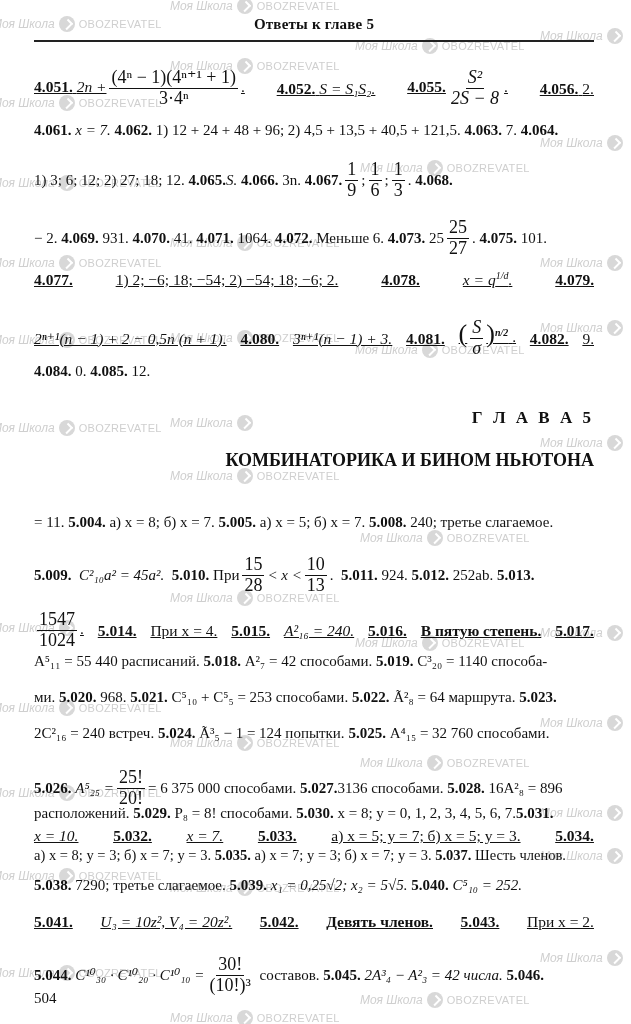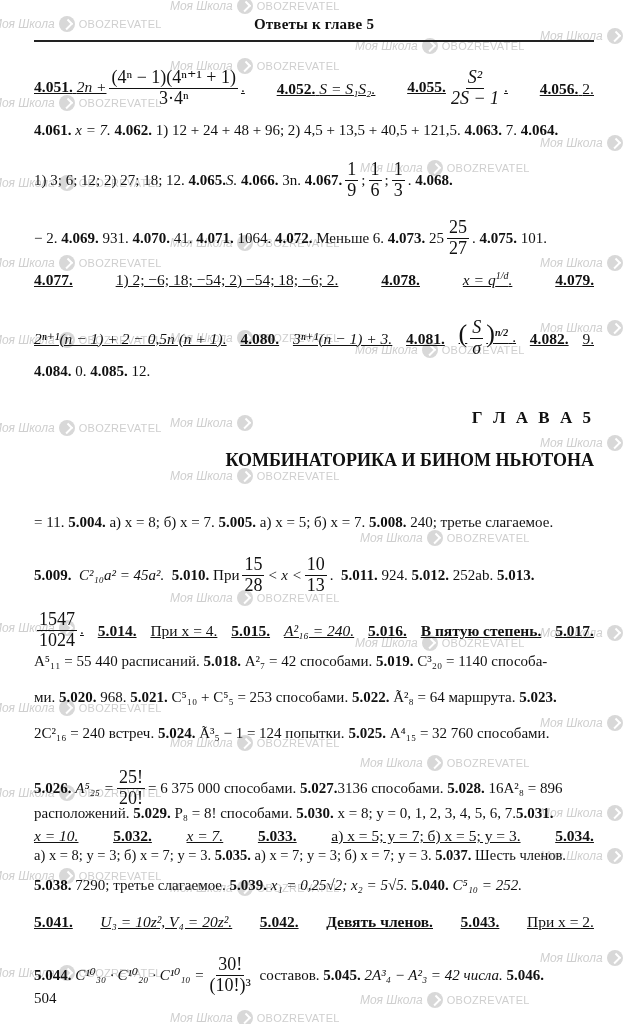--- a/index.html
+++ b/index.html
@@ -218,21 +218,21 @@
   <div class="rule"></div>
 
   <div class="line justify" style="top:68px">
     <span><span class="b">4.051.</span> <span class="i">2n +</span><span class="frac">
           <span class="num">(4ⁿ − 1)(4ⁿ⁺¹ + 1)</span>
           <span class="den">3·4ⁿ</span>
         </span><span>.</span></span>
     <span><span class="b">4.052.</span> <span class="i">S = S₁S₂.</span></span>
     <span><span class="b">4.055.</span><span class="frac i">
           <span class="num">S²</span>
-          <span class="den">2S − 1</span>
+          <span class="den">2S − 8</span>
         </span><span>.</span></span>
     <span><span class="b">4.056.</span> <span>2.</span></span>
   </div>
 
   <div class="line" style="top:123px;font-size:15px">
     <span class="b">4.061.</span>&nbsp;<span class="i">x = 7.</span>&nbsp;<span class="b">4.062.</span>&nbsp;<span>1) 12 + 24 + 48 + 96; 2) 4,5 + 13,5 + 40,5 + 121,5.</span>&nbsp;<span class="b">4.063.</span>&nbsp;<span>7.</span>&nbsp;<span class="b">4.064.</span>
   </div>
 
   <div class="line" style="top:160px;font-size:15px">
     <span>1) 3; 6; 12; 2) 27; 18; 12.</span>&nbsp;<span class="b">4.065.</span>

